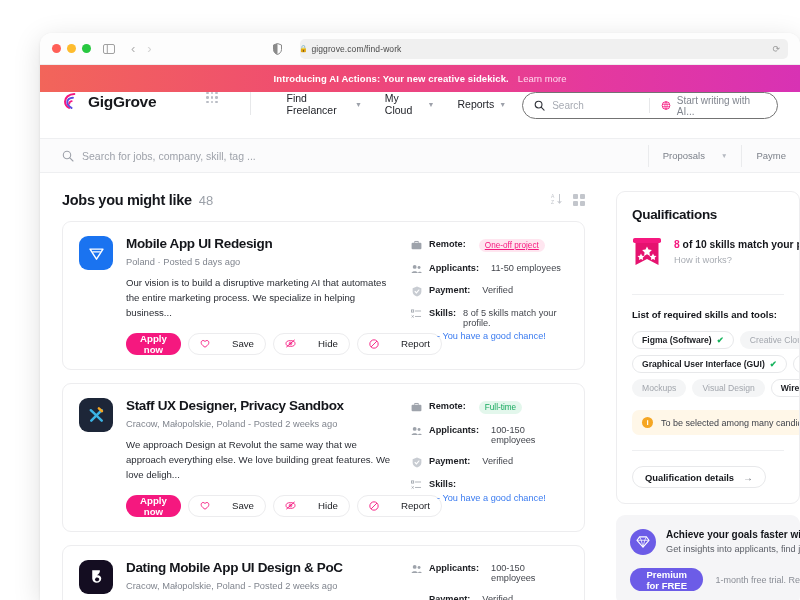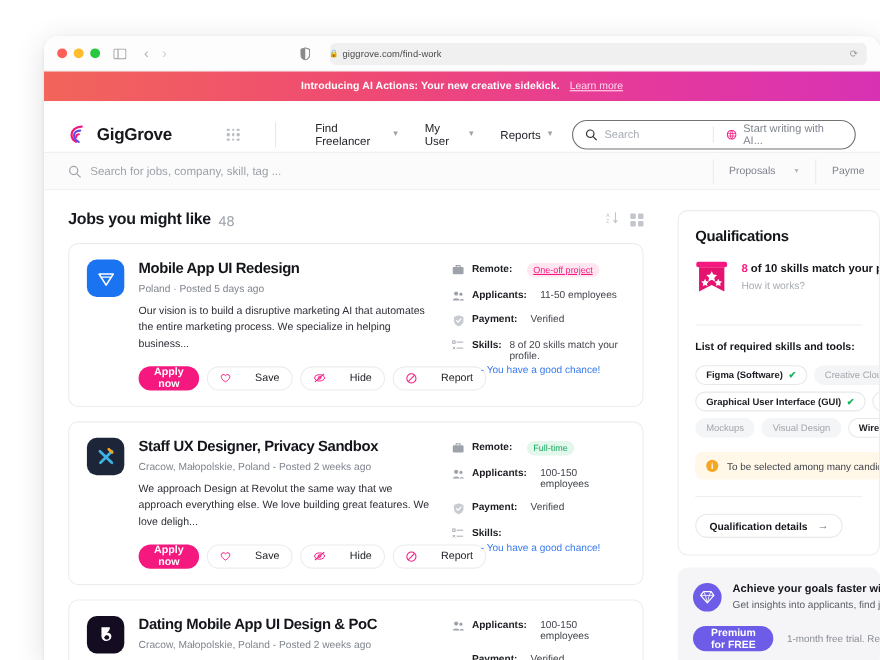--- a/index.html
+++ b/index.html
@@ -70,29 +70,29 @@
   
   .promo-banner {
     height: 27px;
     background: linear-gradient(90deg, #f2655a 0%, #ef4a73 38%, #e5399d 72%, #d832b4 100%);
     display: flex;
     align-items: center;
     justify-content: center;
     gap: 9px;
   }
   .promo-text { color: #ffffff; font-size: 9.5px; font-weight: bold; letter-spacing: .1px; }
-  .promo-link { color: #ffd9ee; font-size: 9.5px; text-decoration: underline; }
+  .promo-link { color: #ffd9ee; font-size: 9.5px; }
 
   
   .app-header {
     height: 46px;
     background: #ffffff;
     display: flex;
-    align-items: center;
-    padding: 15px 22px 0 22px;
+    align-items: flex-start;
+    padding: 0 22px 0 22px;
     gap: 16px;
   }
   .brand { display: flex; align-items: center; gap: 7px; }
   .brand-logo { width: 19px; height: 19px; }
   .brand-name { font-size: 15.5px; font-weight: bold; color: #17181c; letter-spacing: -.3px; }
 
   .grid-dots {
     margin-left: 34px;
     display: grid;
     grid-template-columns: repeat(3, 2.4px);
@@ -361,21 +361,21 @@
         <i></i>
     </div>
     <div class="hdr-divider"></div>
 
     <nav class="main-nav">
       <div class="nav-item">
         <span>Find Freelancer</span>
         <span class="caret">▼</span>
       </div>
       <div class="nav-item">
-        <span>My User</span>
+        <span>My Cloud</span>
         <span class="caret">▼</span>
       </div>
       <div class="nav-item">
         <span>Reports</span>
         <span class="caret">▼</span>
       </div>
     </nav>
 
     <div class="header-right">
       <div class="search-pill">
@@ -520,21 +520,21 @@
             <div style="display:flex; align-items:flex-start; gap:7px;">
               <span class="side-ic">
                 <svg width="11" height="10" viewBox="0 0 12 11">
                     <rect x="0.5" y="1" width="2.4" height="2.4" fill="none" stroke="#9ea3ab" stroke-width=".9"></rect>
                     <line x1="4.4" y1="2.2" x2="11" y2="2.2" stroke="#9ea3ab" stroke-width=".9"></line>
                     <path d="M0.6 7 L3 9.4 M3 7 L0.6 9.4" stroke="#9ea3ab" stroke-width=".9"></path>
                     <line x1="4.4" y1="8.2" x2="11" y2="8.2" stroke="#9ea3ab" stroke-width=".9"></line>
                   </svg>
               </span>
               <span class="side-label">Skills:</span>
-              <span class="side-val" style="margin-left:0">8 of 20 skills match your profile.</span>
+              <span class="side-val" style="margin-left:0">8 of 5 skills match your profile.</span>
             </div>
             <span class="skills-chance">- You have a good chance!</span>
           </div>
         </div>
       </div>
 
       <div class="job-card">
         <div class="job-logo" style="background:#1d2638">
           <svg width="19" height="19" viewBox="0 0 20 20">
             <path d="M4 5.5 L15.5 16.5" stroke="#3cb4e5" stroke-width="2.6" stroke-linecap="round"></path>

